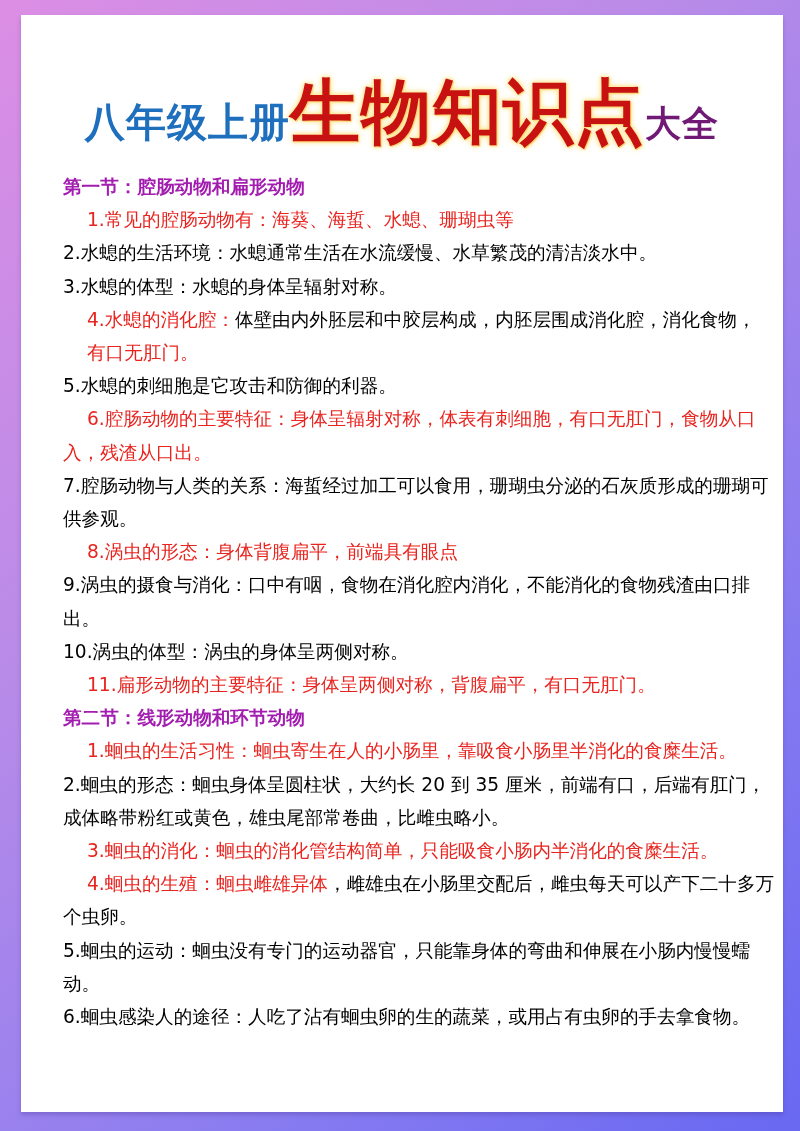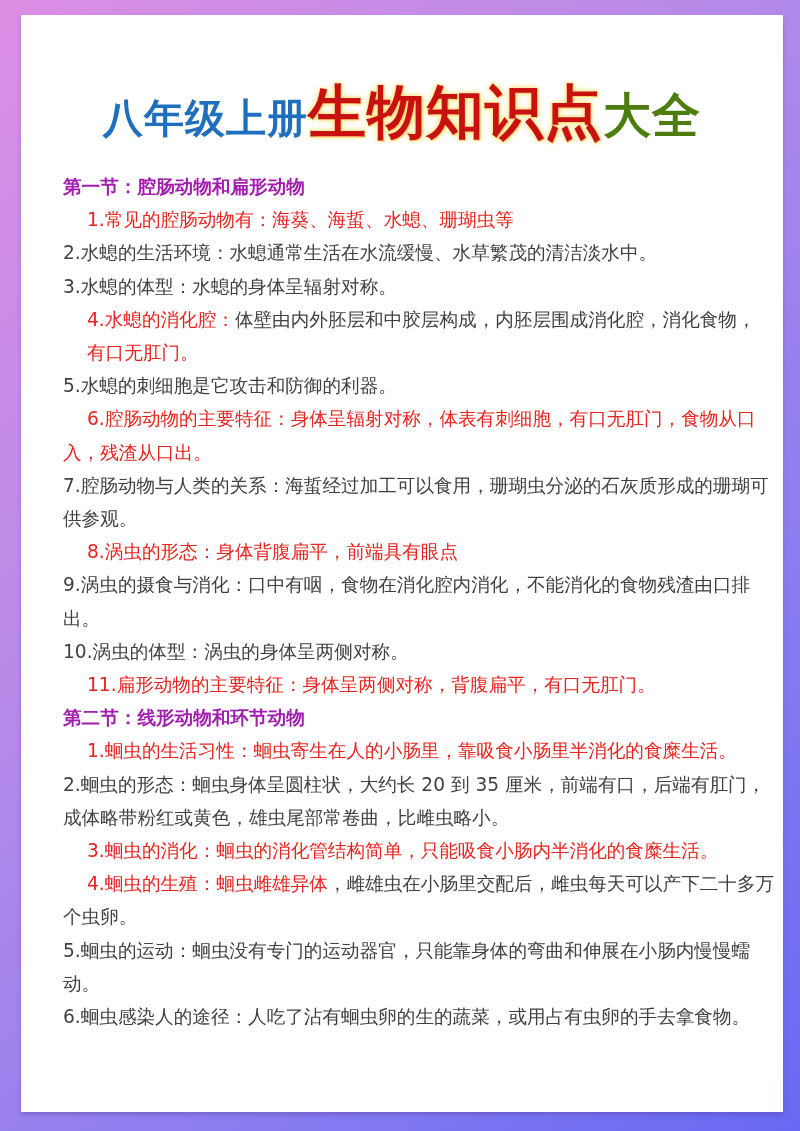--- a/index.html
+++ b/index.html
@@ -34,27 +34,27 @@
       font-family: "DejaVu Serif", "Liberation Serif", serif;
       font-weight: bold;
     }
     .title .part-blue {
       color: #1e6fbd;
       font-size: 40px;
       letter-spacing: 1px;
     }
     .title .part-red {
       color: #c81212;
-      font-size: 58px;
+      font-size: 70px;
       letter-spacing: 1px;
       text-shadow: 0 0 3px #ffe58a, 0 0 6px #ffd966, 1px 1px 0 #f7c76a;
     }
     .title .part-green {
-      color: #4d7c0f;
-      font-size: 48px;
+      color: #701a75;
+      font-size: 36px;
       letter-spacing: 1px;
     }
     .content {
       position: absolute;
       left: 42px;
       top: 155px;
       width: 720px;
       font-size: 18.6px;
       line-height: 33.2px;
       color: #161616;
@@ -66,21 +66,21 @@
     }
     .sec {
       color: #a21caf;
       font-weight: bold;
     }
     .red {
       color: #e8241f;
       margin-left: 24px;
     }
     .black {
-      color: #404040;
+      color: #000000;
     }
   </style>
 </head>
 <body>
 
 <div class="card">
 
   <div class="title">
     <span class="part-blue">八年级上册</span><span class="part-red">生物知识点</span><span class="part-green">大全</span>
   </div>

